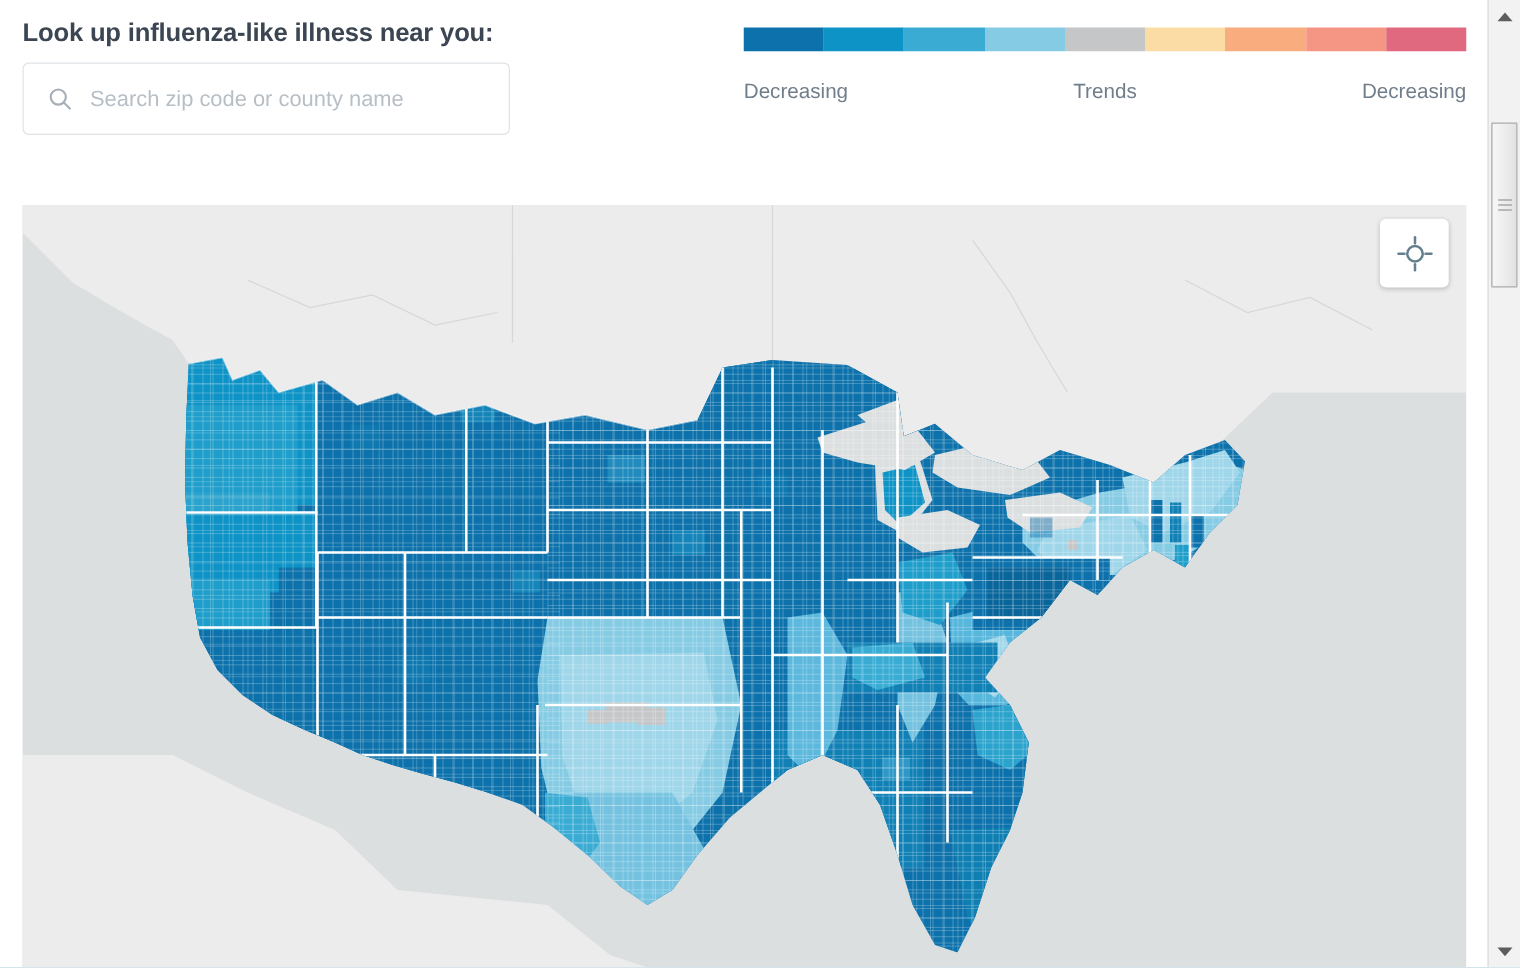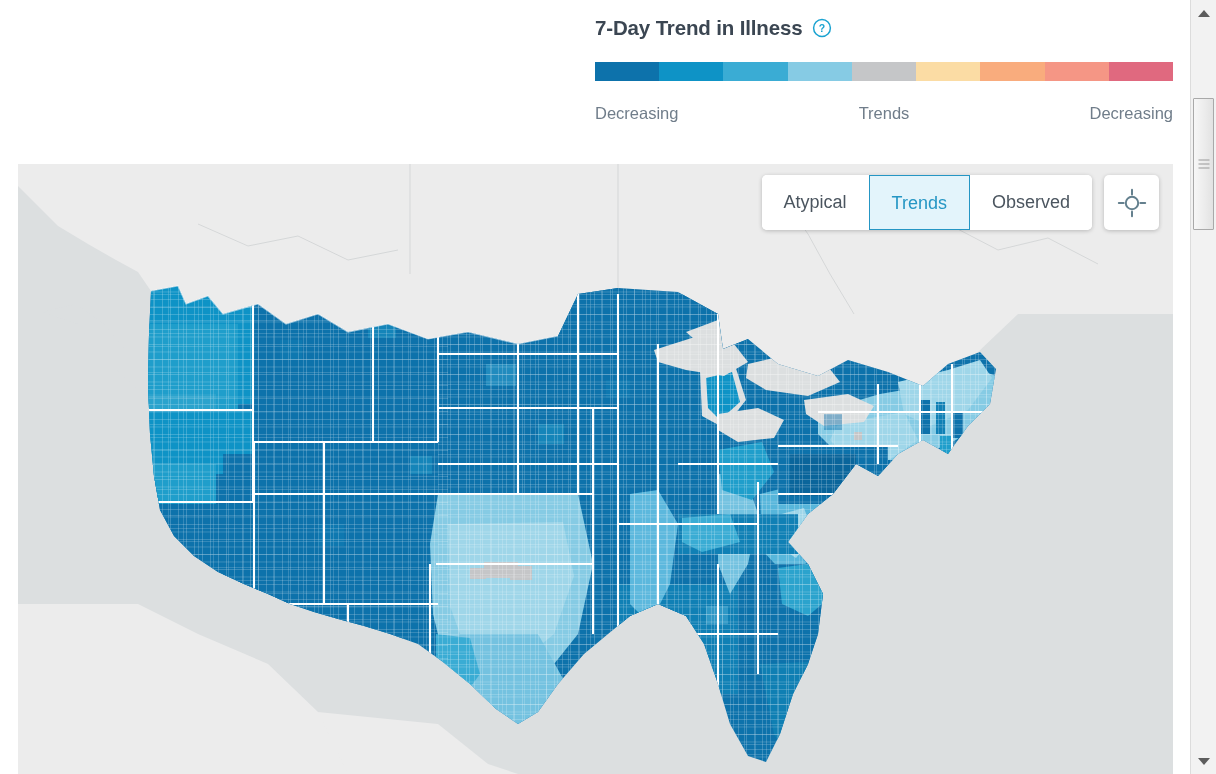--- a/index.html
+++ b/index.html
@@ -243,29 +243,33 @@
 </style>
 </head>
 <body>
 
 <div id="page">
 
   <div id="content">
 
     <div class="header-row">
 
+      <div class="search-col">
+        <div class="section-title">Look up influenza-like illness near you:</div>
+
+        <div class="search-box">
+          <svg class="search-icon" viewBox="0 0 24 24" fill="none">
+            <circle cx="10.5" cy="10.5" r="6.6" stroke="#a7b0b8" stroke-width="1.9"></circle>
+            <line x1="15.3" y1="15.3" x2="20.6" y2="20.6" stroke="#a7b0b8" stroke-width="1.9" stroke-linecap="round"></line>
+          </svg>
+          <input class="search-input" type="text" placeholder="Search zip code or county name" style="">
+        </div>
+      </div>
 
       <div class="legend-col">
-        <div class="legend-title-wrap">
-          <span class="legend-title">7-Day Trend in Illness</span>
-          <svg class="help-icon" viewBox="0 0 20 20">
-            <circle cx="10" cy="10" r="8.4" fill="none" stroke="#1ba3d1" stroke-width="1.5"></circle>
-            <text x="10" y="14.2" text-anchor="middle" font-family="Liberation Sans, sans-serif" font-size="10.5" font-weight="bold" fill="#1ba3d1">?</text>
-          </svg>
-        </div>
 
         <div class="legend-bar">
           <div class="legend-swatch" style="background: rgb(13, 114, 171);"></div>
           <div class="legend-swatch" style="background: rgb(14, 147, 198);"></div>
           <div class="legend-swatch" style="background: rgb(58, 172, 212);"></div>
           <div class="legend-swatch" style="background: rgb(134, 203, 228);"></div>
           <div class="legend-swatch" style="background: rgb(197, 198, 200);"></div>
           <div class="legend-swatch" style="background: rgb(251, 220, 164);"></div>
           <div class="legend-swatch" style="background: rgb(249, 172, 125);"></div>
           <div class="legend-swatch" style="background: rgb(245, 150, 133);"></div>
@@ -457,25 +461,20 @@
           <path d="M640,470 H760"></path>
         </g>
 
         <g fill="none" stroke="#ffffff" stroke-width="1.2" opacity="0.55">
           <path d="M133,127 L160,122 L168,140 L190,132 L205,150 L240,140 L268,160
                    L300,150 L330,168 L370,160 L410,175 L450,168 L500,180 L540,172"></path>
         </g>
       </svg>
 
       <div class="map-controls">
-        <div class="seg-group">
-          <button class="seg-btn">Atypical</button>
-          <button class="seg-btn active">Trends</button>
-          <button class="seg-btn">Observed</button>
-        </div>
         <button class="locate-btn">
           <svg width="30" height="30" viewBox="0 0 30 30">
             <circle cx="15" cy="15" r="6.2" fill="none" stroke="#64808e" stroke-width="2"></circle>
             <line x1="15" y1="1.8" x2="15" y2="6.6" stroke="#64808e" stroke-width="2" stroke-linecap="round"></line>
             <line x1="15" y1="23.4" x2="15" y2="28.2" stroke="#64808e" stroke-width="2" stroke-linecap="round"></line>
             <line x1="1.8" y1="15" x2="6.6" y2="15" stroke="#64808e" stroke-width="2" stroke-linecap="round"></line>
             <line x1="23.4" y1="15" x2="28.2" y2="15" stroke="#64808e" stroke-width="2" stroke-linecap="round"></line>
           </svg>
         </button>
       </div>

